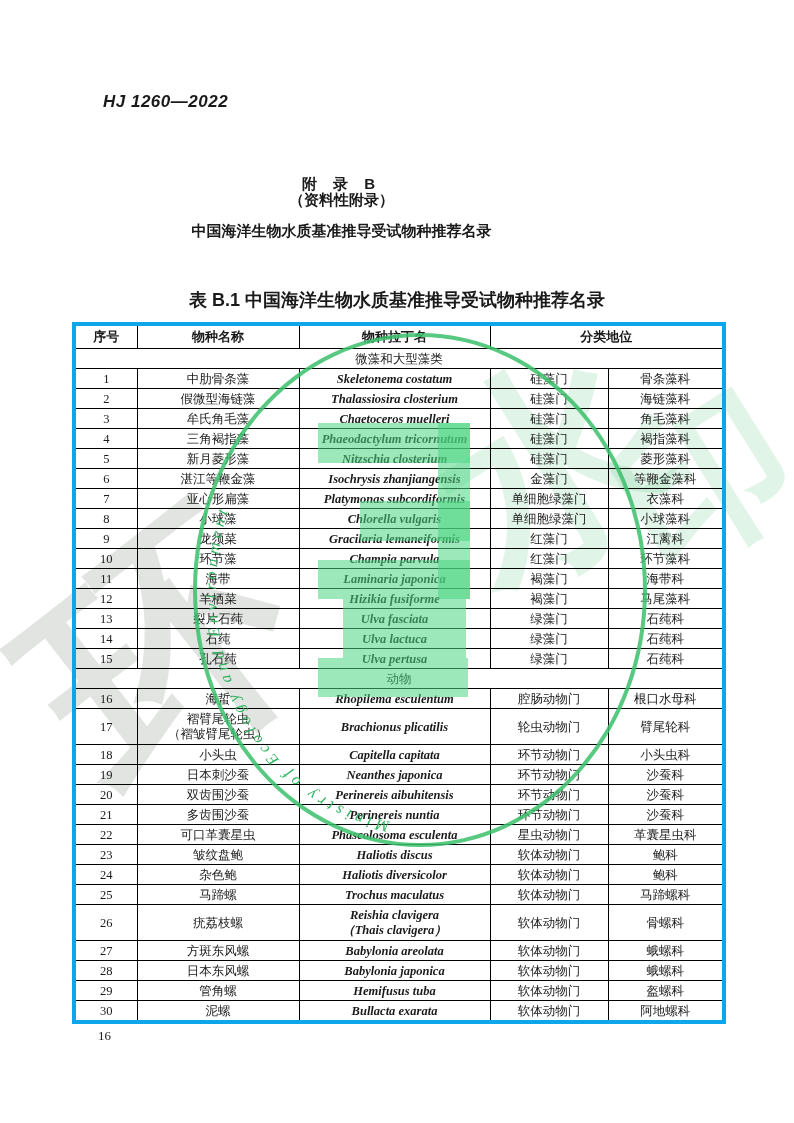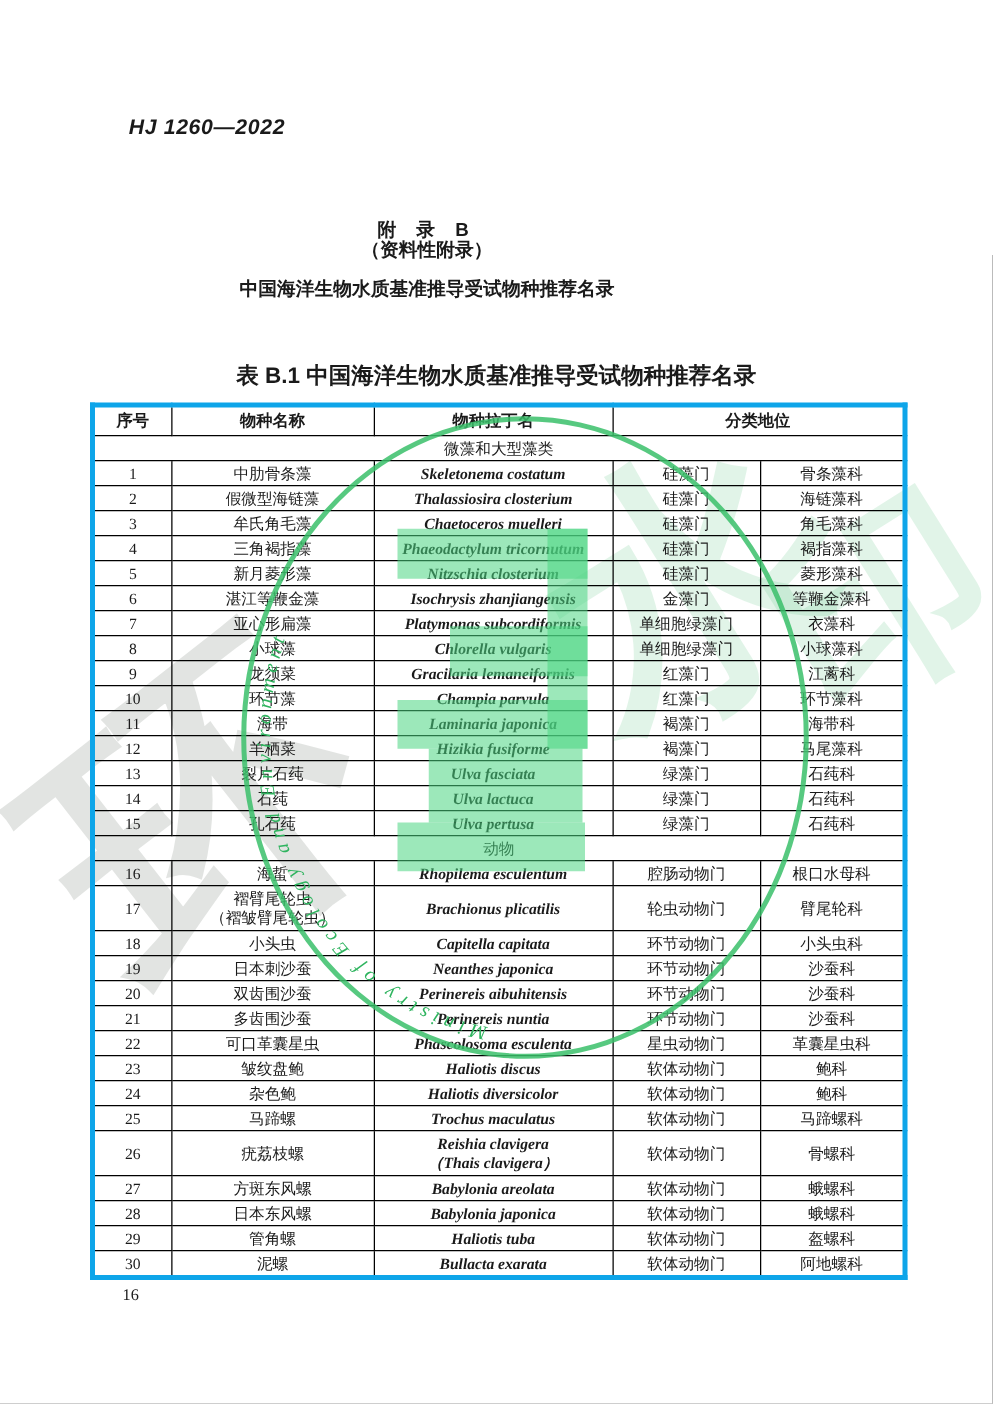--- a/index.html
+++ b/index.html
@@ -295,21 +295,21 @@
         <tr>
           <td class="c-no">28</td>
           <td class="c-name">日本东风螺</td>
           <td class="latin">Babylonia japonica</td>
           <td class="c-phylum">软体动物门</td>
           <td class="c-family">蛾螺科</td>
         </tr>
         <tr>
           <td class="c-no">29</td>
           <td class="c-name">管角螺</td>
-          <td class="latin">Haliotis tuba</td>
+          <td class="latin">Hemifusus tuba</td>
           <td class="c-phylum">软体动物门</td>
           <td class="c-family">盔螺科</td>
         </tr>
         <tr>
           <td class="c-no">30</td>
           <td class="c-name">泥螺</td>
           <td class="latin">Bullacta exarata</td>
           <td class="c-phylum">软体动物门</td>
           <td class="c-family">阿地螺科</td>
         </tr>

